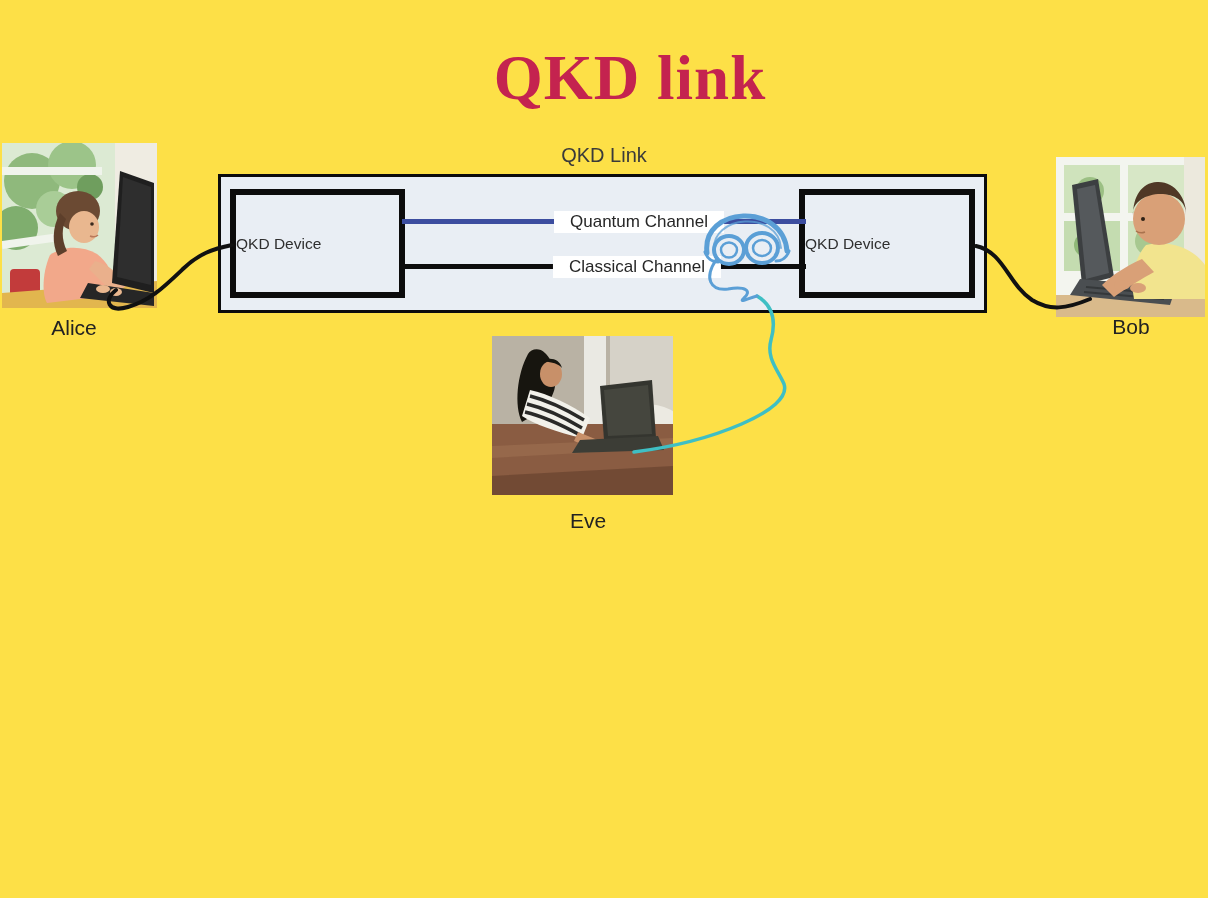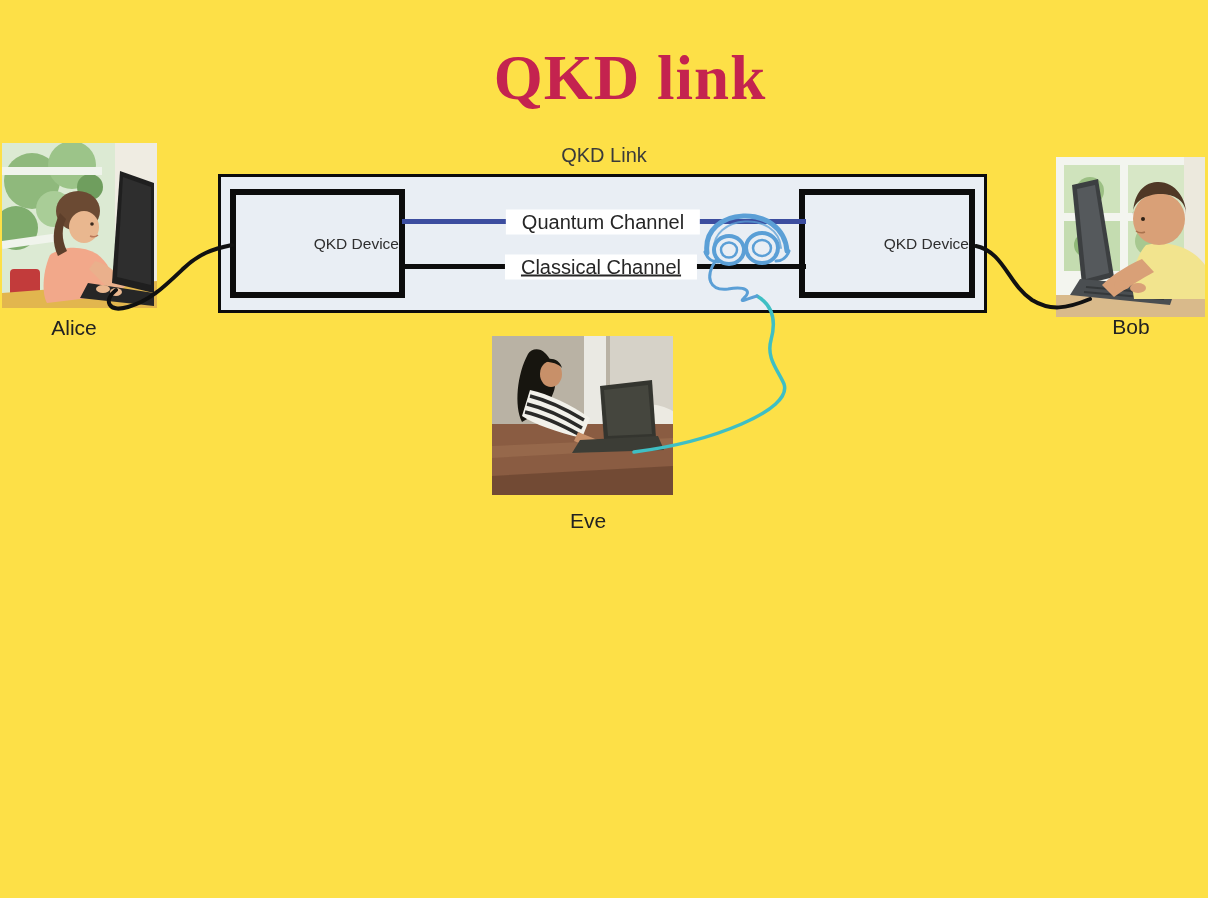--- a/index.html
+++ b/index.html
@@ -16,35 +16,35 @@
     position:absolute;left:0;right:0;top:144px;text-align:center;
     font-size:20px;color:#3a3a3a;
   }
   .outer-box{
     position:absolute;left:218px;top:174px;width:769px;height:139px;
     background:#e9eef4;border:3px solid #0c0c0c;box-sizing:border-box;
   }
   .device{
     position:absolute;top:189px;height:109px;box-sizing:border-box;
     background:#e9eef4;border:6px solid #0c0c0c;
-    display:flex;align-items:center;justify-content:flex-end;
+    display:flex;align-items:center;justify-content:flex-start;
     font-size:15.5px;color:#2f2f2f;
   }
   .device.left{left:230px;width:175px;}
   .device.right{left:799px;width:176px;}
   .channel-line{position:absolute;height:5px;}
   .channel-line.quantum{left:402px;top:219px;width:404px;background:#3c4d9f;}
   .channel-line.classical{left:402px;top:264px;width:404px;background:#0d0d0d;}
   .channel-label{
     position:absolute;transform:translate(-50%,-50%);
     background:#ffffff;padding:1px 16px;white-space:nowrap;
-    font-size:20px;color:#262626;
+    font-size:17px;color:#262626;margin-left:36px;
   }
   .channel-label.quantum{left:603px;top:222px;}
-  .channel-label.classical{left:601px;top:267px;text-decoration:underline;}
+  .channel-label.classical{left:601px;top:267px;}
   .overlay{position:absolute;left:0;top:0;pointer-events:none;}
   .photo{position:absolute;line-height:0;}
   .photo svg{display:block;}
   .caption{
     position:absolute;text-align:center;font-size:21px;color:#222222;margin-top:7px;
   }
   .caption.alice{left:18px;top:309px;width:112px;}
   .caption.bob{left:1081px;top:308px;width:100px;}
   .caption.eve{left:538px;top:502px;width:100px;}
 </style>

